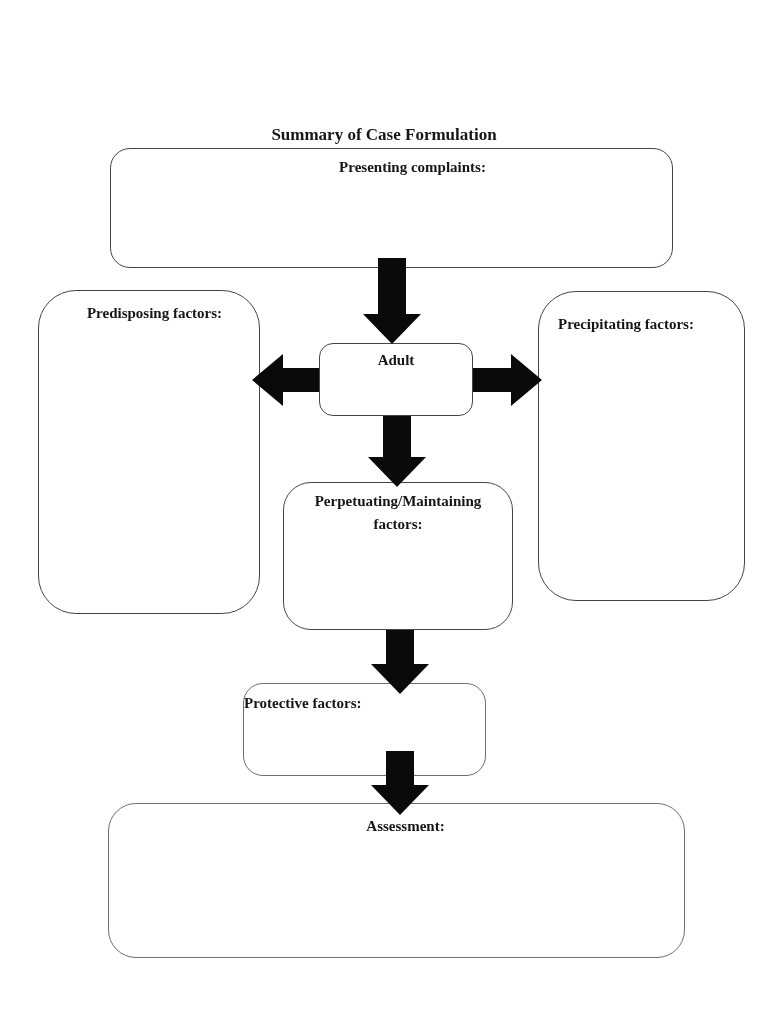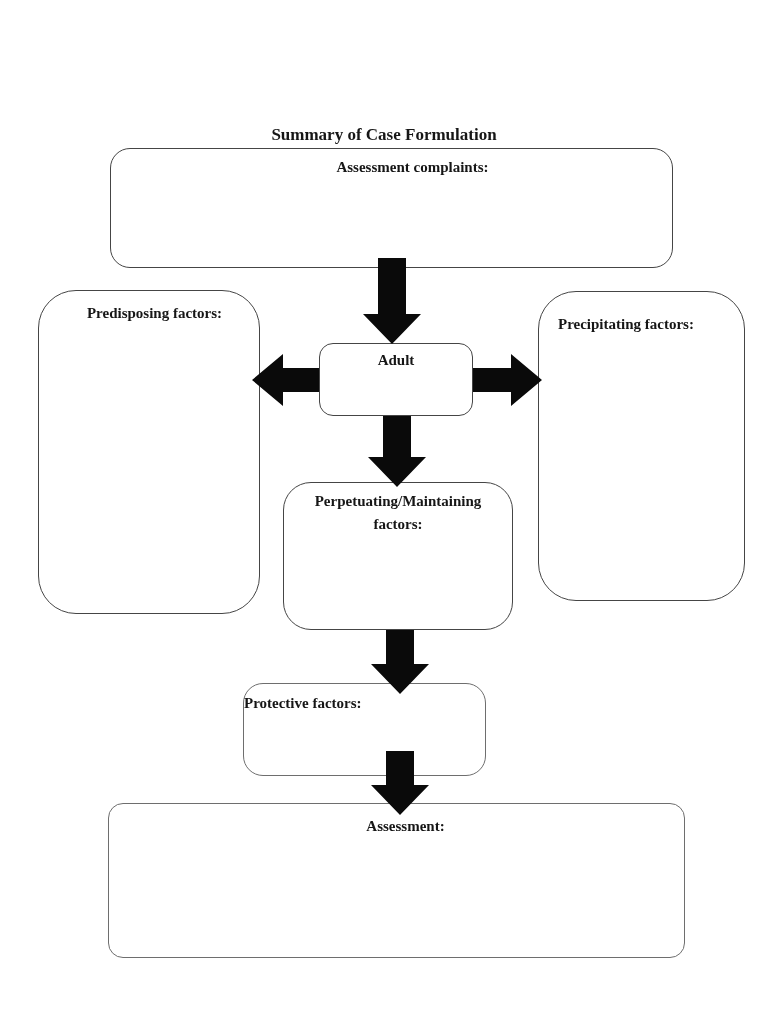--- a/index.html
+++ b/index.html
@@ -62,21 +62,21 @@
     border-radius: 28px; text-align: center; padding: 7px 19px 0;
     line-height: 23px;
   }
   #node-protective {
     left: 243px; top: 683px; width: 243px; height: 93px;
     border-radius: 20px; padding-top: 11px;
     border-color: var(--box-border-light, #6e6e6e);
   }
   #node-assessment {
     left: 108px; top: 803px; width: 577px; height: 155px;
-    border-radius: 15px; text-align: center; padding-top: 14px;
+    border-radius: 28px; text-align: center; padding-top: 14px;
     border-color: var(--box-border-light, #6e6e6e);
     padding-left: 18px;
   }
   .arrow {
     position: absolute;
     z-index: 3;
     display: block;
   }
   .arrow polygon { fill: var(--arrow, #0a0a0a); }
   #arrow-presenting-adult   { left: 363px; top: 258px; }
@@ -87,21 +87,21 @@
   #arrow-protective-assessment   { left: 371px; top: 751px; }
 </style>
 </head>
 <body>
 
 <div class="page">
 
   <h1 class="diagram-title">Summary of Case Formulation</h1>
 
   <div class="node" id="node-presenting">
-    <span class="label">Assessment complaints:</span>
+    <span class="label">Presenting complaints:</span>
   </div>
 
   <div class="node" id="node-predisposing">
     <span class="label">Predisposing factors:</span>
   </div>
 
   <div class="node" id="node-precipitating">
     <span class="label">Precipitating factors:</span>
   </div>
 

